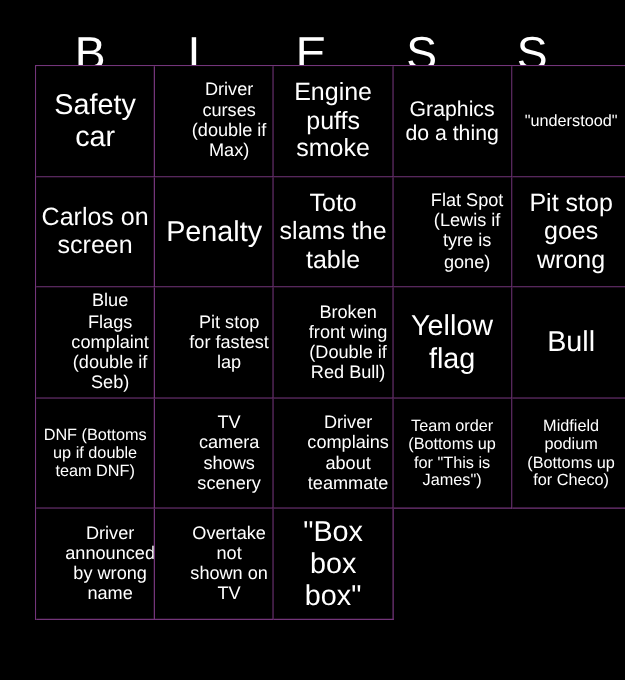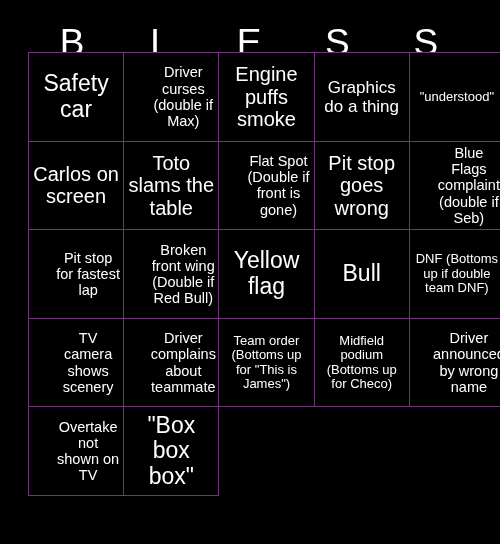--- a/index.html
+++ b/index.html
@@ -114,25 +114,28 @@
       </div>
       <div class="cell fs-md">
         <span class="cell-text">Graphics do a thing</span>
       </div>
       <div class="cell fs-xs">
         <span class="cell-text">"understood"</span>
       </div>
       <div class="cell fs-lg">
         <span class="cell-text">Carlos on screen</span>
       </div>
+      <div class="cell fs-xl">
+        <span class="cell-text">Penalty</span>
+      </div>
       <div class="cell fs-lg">
         <span class="cell-text">Toto slams the table</span>
       </div>
       <div class="cell fs-sm">
-        <span class="cell-text">Flat Spot (Double if front is gone)</span>
+        <span class="cell-text">Flat Spot (Lewis if tyre is gone)</span>
       </div>
       <div class="cell fs-lg">
         <span class="cell-text">Pit stop goes wrong</span>
       </div>
       <div class="cell fs-sm">
         <span class="cell-text">Blue Flags complaint (double if Seb)</span>
       </div>
       <div class="cell fs-sm">
         <span class="cell-text">Pit stop for fastest lap</span>
       </div>

